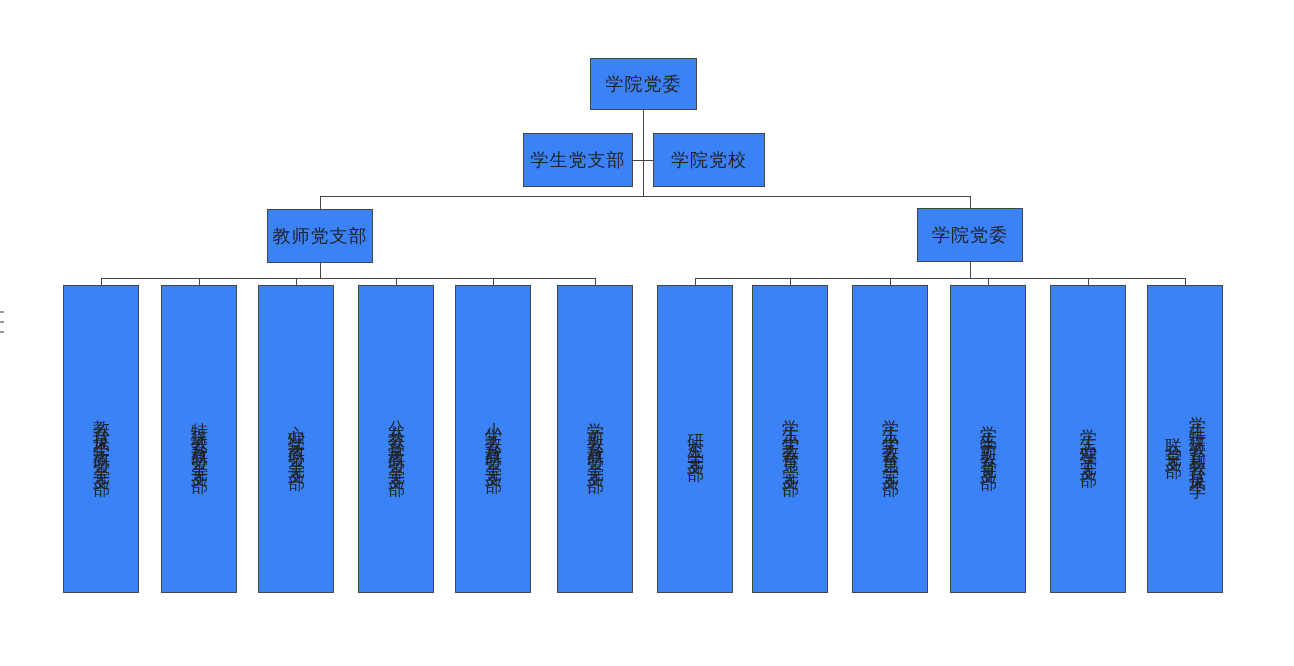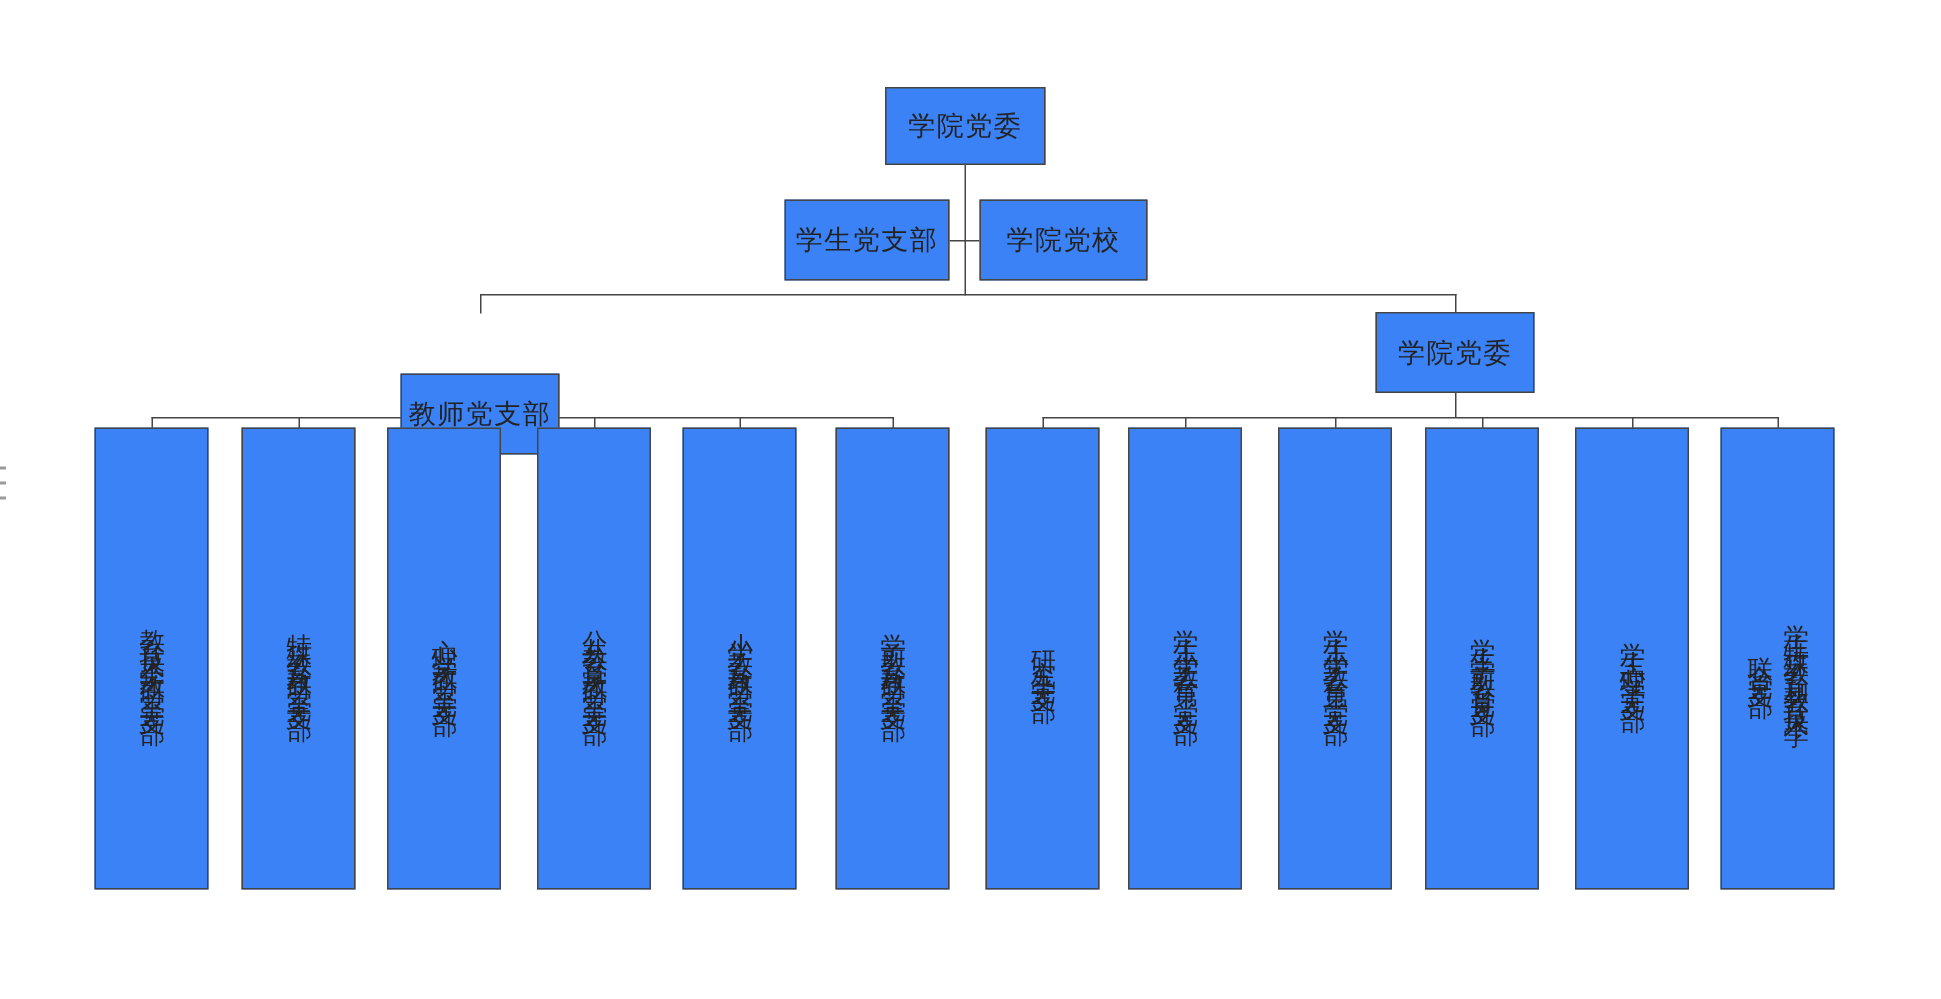--- a/index.html
+++ b/index.html
@@ -79,21 +79,21 @@
   </div>
 
   <div class="node hbox" style="left:523px; top:133px; width:110px; height:54px;">
     <span>学生党支部</span>
   </div>
 
   <div class="node hbox" style="left:653px; top:133px; width:112px; height:54px;">
     <span>学院党校</span>
   </div>
 
-  <div class="node hbox" style="left:267px; top:209px; width:106px; height:54px;margin-top:40px;">
+  <div class="node hbox" style="left:267px; top:209px; width:106px; height:54px;">
     <span>教师党支部</span>
   </div>
 
   <div class="node hbox" style="left:917px; top:208px; width:106px; height:54px;">
     <span>学院党委</span>
   </div>
 
   <div class="node vbox" style="left:63px; top:285px; width:76px; height:308px;">
     <span class="vtext">教育技术学教研室党支部</span>
   </div>

